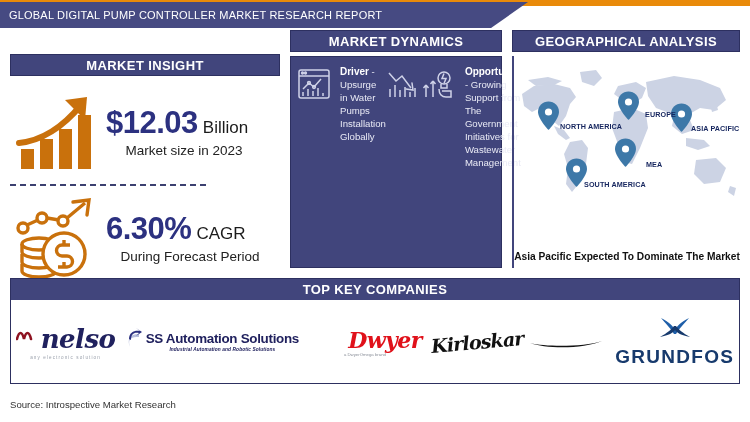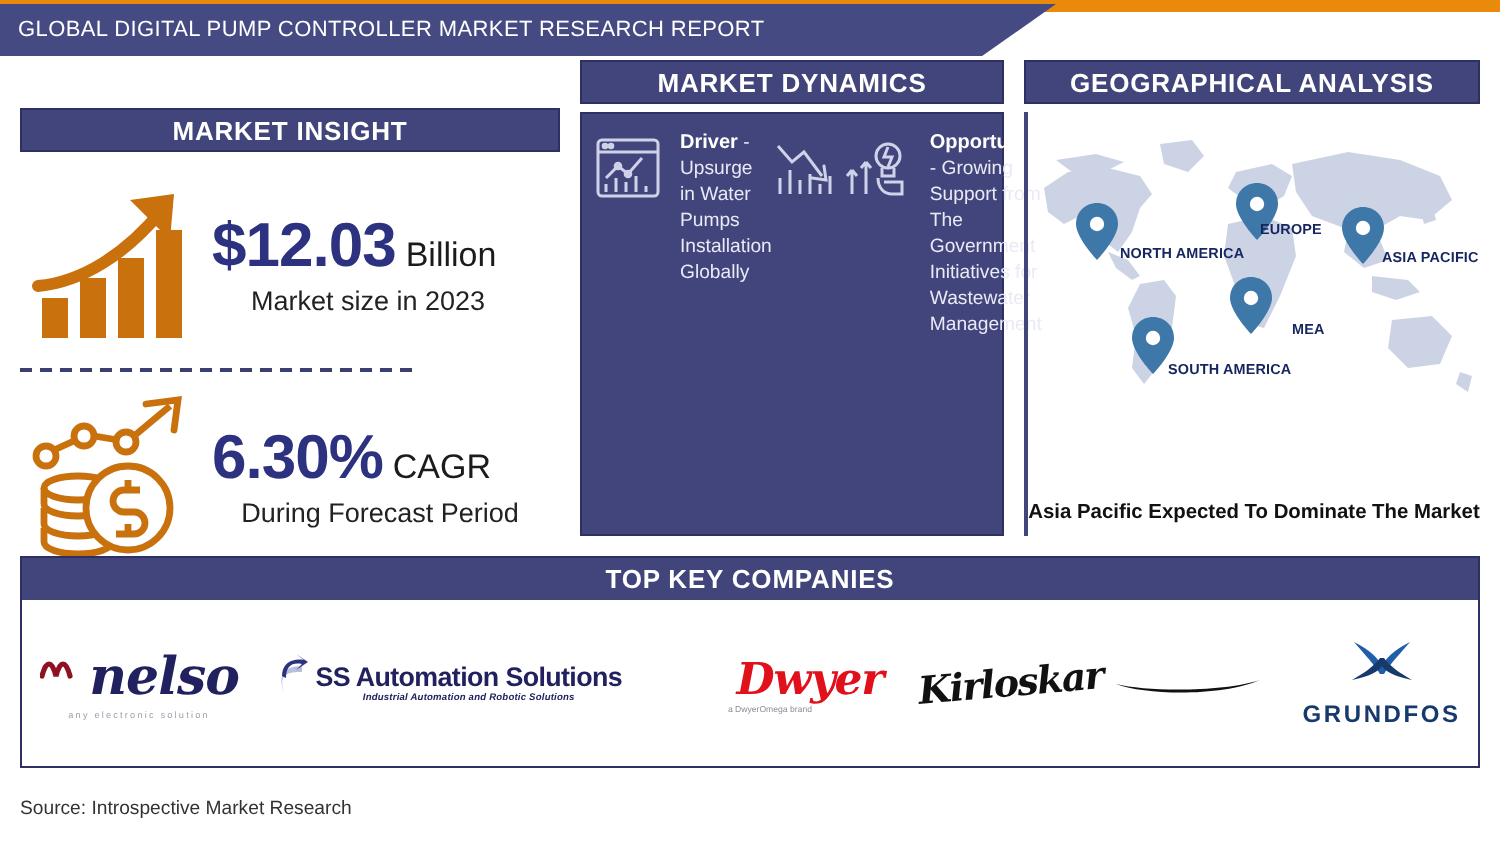--- a/index.html
+++ b/index.html
@@ -187,21 +187,21 @@
 
   
   .nelso-wrap { display:flex; align-items:center; gap:3px;}
   .nelso-word { font-family: "DejaVu Serif", serif; font-style: italic; font-weight: bold; font-size: 26px; color:#20215e; letter-spacing:-0.5px;}
   .nelso-tag { font-size:4.6px; color:#9aa0ab; letter-spacing:1.1px; margin-top:1px;}
   .ss-word { font-weight: bold; font-size: 13.4px; color:#20215e; letter-spacing:-0.3px;}
   .ss-tag { font-size:4.8px; font-style: italic; font-weight:bold; color:#20215e; letter-spacing:0.1px; margin-top:1px;}
   .dwyer-word { font-family:"DejaVu Serif", serif; font-style: italic; font-weight: bold; font-size: 22px; color:#e0111a; letter-spacing:-0.6px;margin-left:40px;}
   .dwyer-tag { font-size:4.3px; color:#8a8f99; margin-top:-1px;}
   .kirloskar-word { font-family:"DejaVu Serif", serif; font-style: italic; font-weight: bold; font-size: 19px; color:#111; letter-spacing:-0.8px; transform: rotate(-5deg); display:inline-block;}
-  .grundfos-word { font-weight: bold; font-size: 12px; color:#173a6d; letter-spacing:1.3px;}
+  .grundfos-word { font-weight: bold; font-size: 19px; color:#173a6d; letter-spacing:1.3px;}
 
   
   .source {
     position: absolute; left: 10px; top: 399px;
     font-size: 9.6px; color: #333;
   }
 </style>
 </head>
 <body>
 
@@ -371,21 +371,21 @@
               <circle cx="111.5" cy="85" r="3.6" fill="#ffffff"></circle>
             </g>
           <g>
               <path d="M62 105 c0-6 4.6-10.5 10.5-10.5 S83 99 83 105 c0 7-10.5 18-10.5 18 S62 112 62 105 Z" transform="translate(-10,0)"></path>
               <circle cx="62.5" cy="105" r="3.6" fill="#ffffff"></circle>
             </g>
         </g>
       </svg>
 
       <span class="pin-label" style="left:46px; top:66px;">NORTH AMERICA</span>
-      <span class="pin-label" style="left:116px; top:54px;">EUROPE</span>
+      <span class="pin-label" style="left:131px; top:54px;">EUROPE</span>
       <span class="pin-label" style="left:177px; top:68px;">ASIA PACIFIC</span>
       <span class="pin-label" style="left:132px; top:104px;">MEA</span>
       <span class="pin-label" style="left:70px; top:124px;">SOUTH AMERICA</span>
 
       <div class="geo-caption">Asia Pacific Expected To Dominate The Market</div>
     </div>
   </div>
 
 </div>
 

